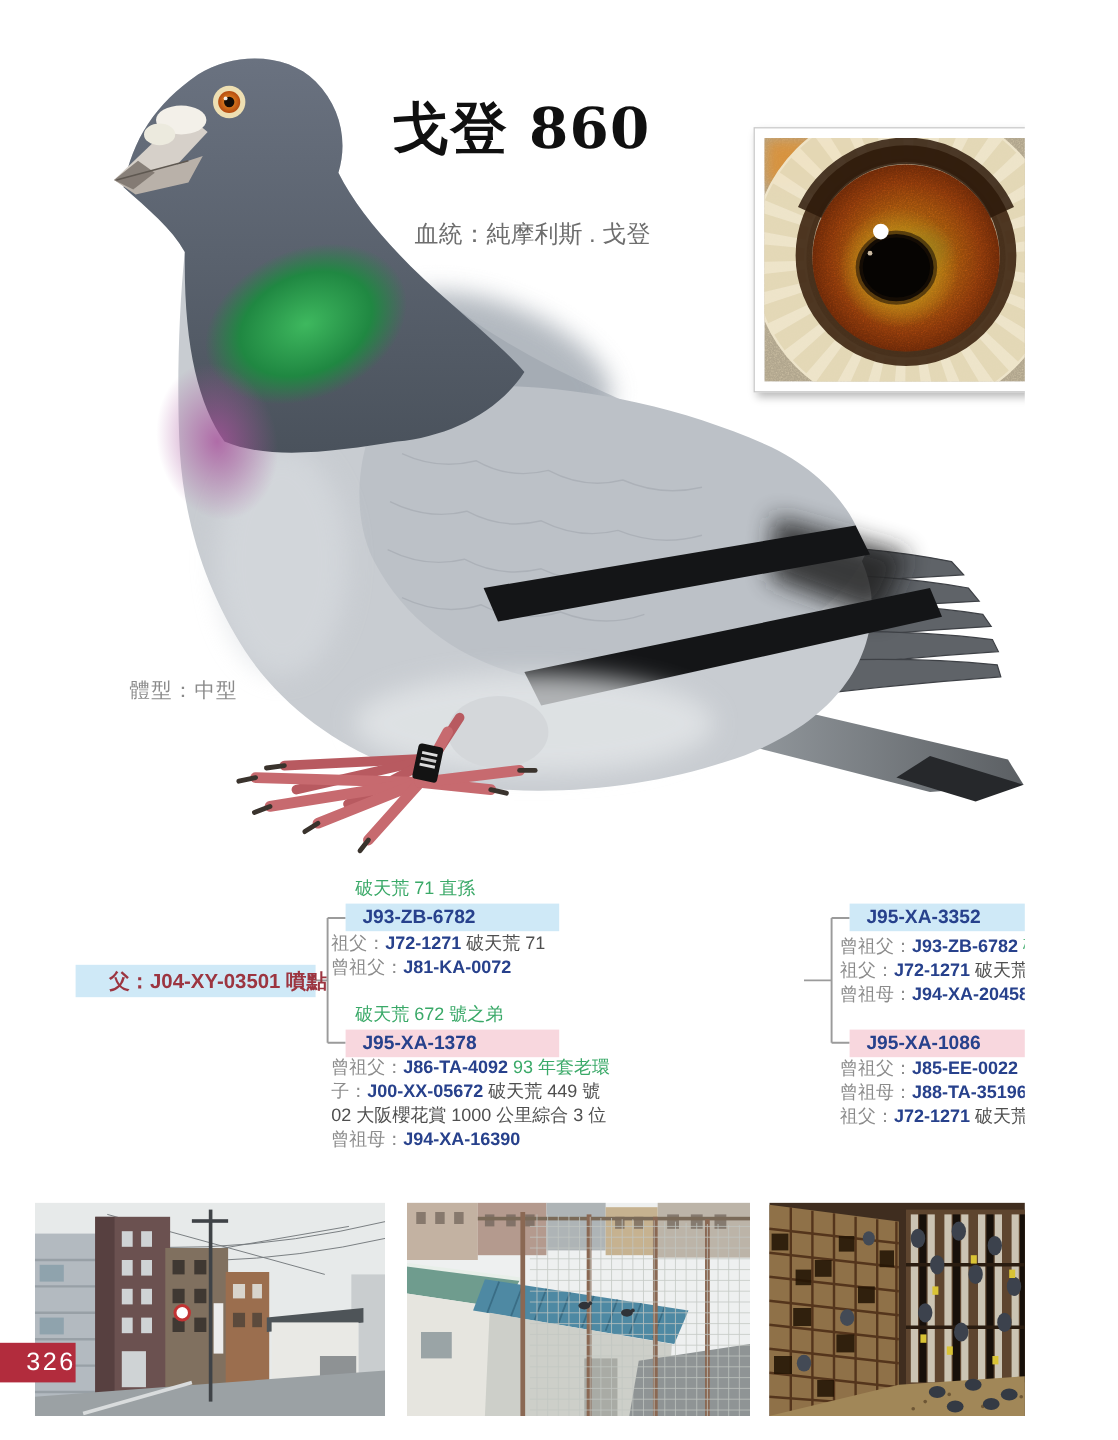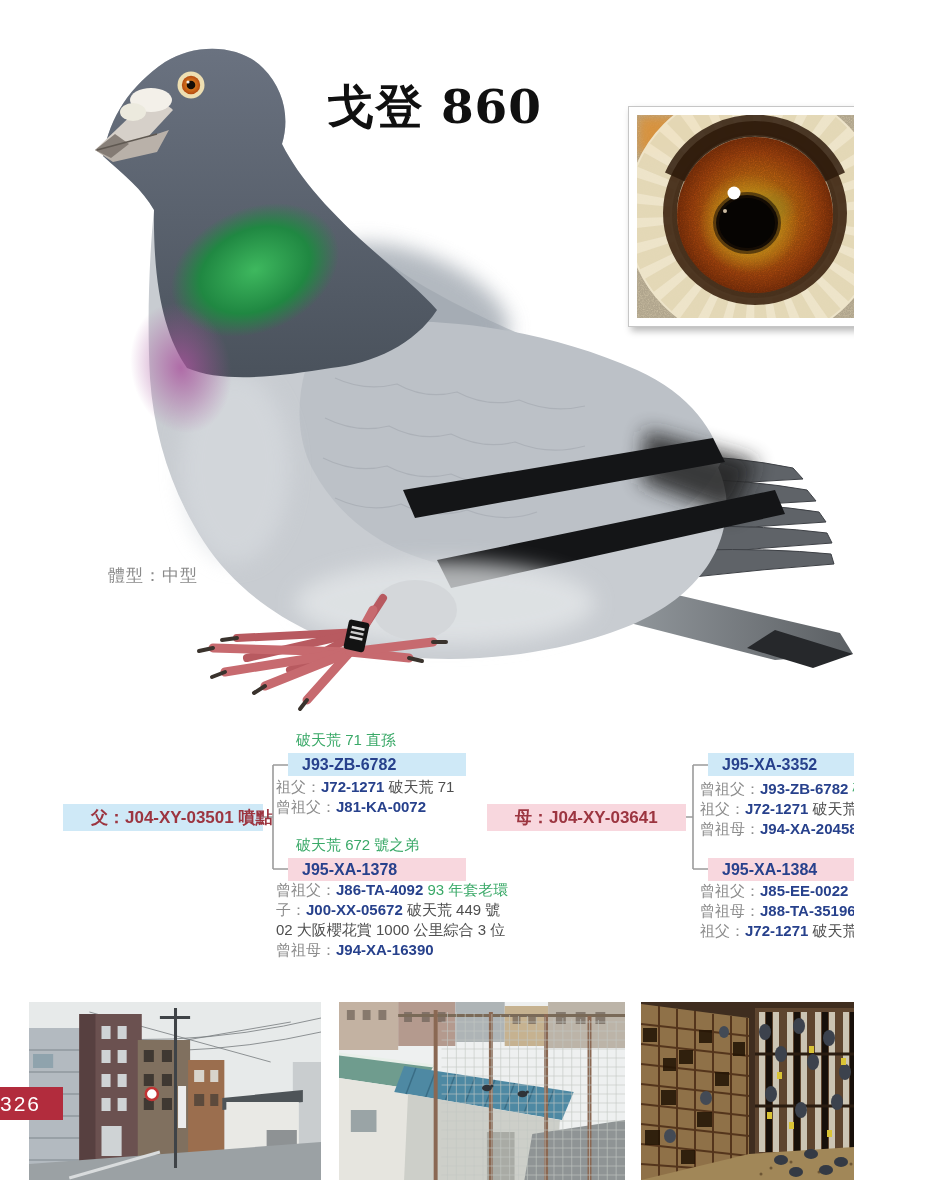--- a/index.html
+++ b/index.html
@@ -29,21 +29,21 @@
   .ghead{font-size:15px;color:var(--annotation_green,#3aa968);white-space:nowrap;}
   .ped-lines{font-size:15px;line-height:20px;white-space:nowrap;}
   .seg-gray{color:var(--label_gray,#8c8c8c);}
   .seg-navy{color:var(--ring_navy,#27418c);font-weight:bold;}
   .seg-dark{color:var(--detail_dark,#4f4f4f);}
   .seg-green{color:var(--annotation_green,#3aa968);}
   
   .photo{top:1002px;height:178px;overflow:hidden;}
   .photo svg{display:block;width:100%;height:100%;}
   
-  .badge{left:0;top:1087px;width:63px;height:33px;line-height:33px;text-align:left;
+  .badge{left:0;top:1119px;width:63px;height:33px;line-height:33px;text-align:right;
          background:var(--accent_red,#b22c3d);color:#fff;font-size:21px;letter-spacing:2px;z-index:5;}
 </style>
 </head>
 <body>
 
 <div class="page">
 
   <svg class="abs" style="left:85px;top:38px" width="780" height="690" viewBox="0 0 780 690">
     <defs>
       <linearGradient id="gHead" x1="0" y1="0" x2="0" y2="1">
@@ -150,20 +150,21 @@
     </g>
     <g transform="rotate(12 272 598)">
       <rect x="261" y="583" width="21" height="30" rx="3" fill="#131313"></rect>
       <rect x="265" y="589" width="13" height="2.5" fill="#dddddd"></rect>
       <rect x="265" y="594" width="13" height="2.5" fill="#c9c9c9"></rect>
       <rect x="265" y="599" width="13" height="2.5" fill="#dddddd"></rect>
     </g>
   </svg>
 
   <div class="abs title">戈登 860</div>
+  <div class="abs bloodline">血統：純摩利斯 . 戈登</div>
 
   <div class="abs eye-frame">
     <svg viewBox="0 0 236 203" preserveAspectRatio="none">
       <defs>
         <radialGradient id="gI">
           <stop offset="0" stop-color="#e09018"></stop>
             <stop offset="0.55" stop-color="#dd7313"></stop>
           <stop offset="0.8" stop-color="#c35110"></stop>
             <stop offset="1" stop-color="#9c3c0c"></stop>
         </radialGradient>
@@ -203,21 +204,20 @@
   <div class="abs bodytype">體型：中型</div>
 
   <svg class="abs" style="left:0;top:0" width="932" height="1200" viewBox="0 0 932 1200" pointer-events="none">
     <g fill="none" stroke="#9b9b9b" stroke-width="1.6">
       <path d="M247,817 H273 M273,765 V869 M273,765 H288 M273,869 H288"></path>
       <path d="M670,817 H693 M693,765 V869 M693,765 H708 M693,869 H708"></path>
     </g>
   </svg>
 
   <div class="abs pbox blue" style="left:63px;top:804px;width:172px">父：J04-XY-03501 噴點</div>
-  <div class="abs pbox pink" style="left:487px;top:804px;width:171px">母：J04-XY-03641</div>
 
   <div class="abs ghead" style="left:296px;top:731px">破天荒 71 直孫</div>
   <div class="abs rbox blue" style="left:288px;top:753px;width:164px">J93-ZB-6782</div>
   <div class="abs ped-lines" style="left:276px;top:777px">
     <div><span class="seg-gray">祖父：</span><span class="seg-navy">J72-1271</span><span class="seg-dark"> 破天荒 71</span></div>
     <div><span class="seg-gray">曾祖父：</span><span class="seg-navy">J81-KA-0072</span></div>
   </div>
 
   <div class="abs ghead" style="left:296px;top:836px">破天荒 672 號之弟</div>
   <div class="abs rbox pink" style="left:288px;top:858px;width:164px">J95-XA-1378</div>
@@ -228,21 +228,21 @@
     <div><span class="seg-gray">曾祖母：</span><span class="seg-navy">J94-XA-16390</span></div>
   </div>
 
   <div class="abs rbox blue" style="left:708px;top:753px;width:168px">J95-XA-3352</div>
   <div class="abs ped-lines" style="left:700px;top:779px">
     <div><span class="seg-gray">曾祖父：</span><span class="seg-navy">J93-ZB-6782</span><span class="seg-green"> 破天荒 71 直孫</span></div>
     <div><span class="seg-gray">祖父：</span><span class="seg-navy">J72-1271</span><span class="seg-dark"> 破天荒 71</span></div>
     <div><span class="seg-gray">曾祖母：</span><span class="seg-navy">J94-XA-20458</span></div>
   </div>
 
-  <div class="abs rbox pink" style="left:708px;top:858px;width:168px">J95-XA-1384</div>
+  <div class="abs rbox pink" style="left:708px;top:858px;width:168px">J95-XA-1086</div>
   <div class="abs ped-lines" style="left:700px;top:881px">
     <div><span class="seg-gray">曾祖父：</span><span class="seg-navy">J85-EE-0022</span></div>
     <div><span class="seg-gray">曾祖母：</span><span class="seg-navy">J88-TA-35196</span></div>
     <div><span class="seg-gray">祖父：</span><span class="seg-navy">J72-1271</span><span class="seg-dark"> 破天荒 71</span></div>
   </div>
 
   <div class="abs photo" style="left:29px;width:292px">
     <svg viewBox="0 0 290 178" preserveAspectRatio="none">
       <rect width="290" height="178" fill="#e7eaea"></rect>
       <g stroke="#5a5f63" stroke-width="0.8" fill="none" opacity="0.8">

